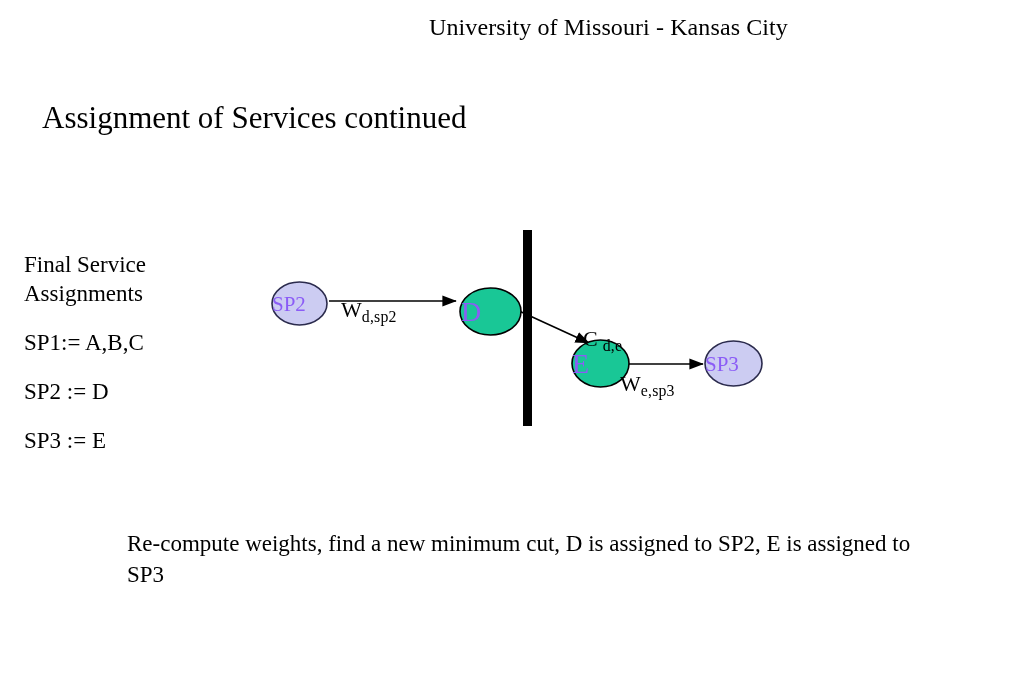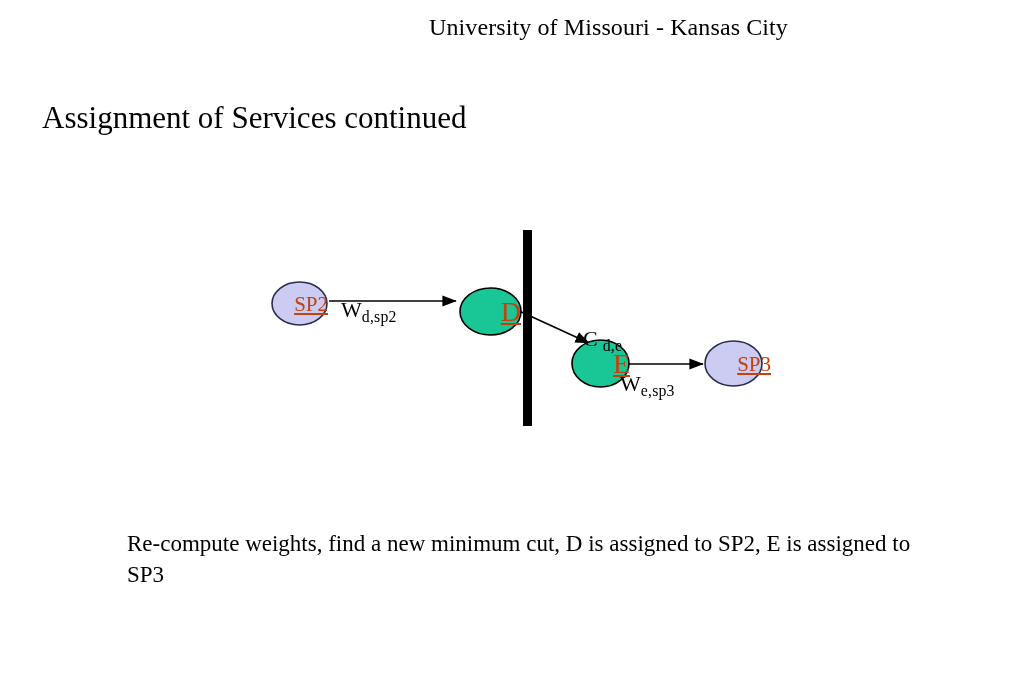--- a/index.html
+++ b/index.html
@@ -67,24 +67,23 @@
     height: 682px;
     pointer-events: none;
   }
   .diagram svg { display: block; }
 
   
   .node-label {
     position: absolute;
     font-size: 21px;
     line-height: 21px;
-    text-align: right;
-    color: #c2410c;
+    text-align: left;
+    color: #8b5cf6;
     white-space: nowrap;
-    text-decoration: underline;
   }
   .node-label.big {
     font-size: 28px;
     line-height: 28px;
   }
 
   
   .edge-label {
     position: absolute;
     font-size: 22px;
@@ -114,20 +113,29 @@
 <body>
 
 <div class="slide">
 
   <div class="header-line">
     <span>University of Missouri - Kansas City</span>
   </div>
 
   <div class="slide-title">Assignment of Services continued</div>
 
+  <div class="left-block">
+    <div class="para">
+      <div>Final Service</div>
+      <div>Assignments</div>
+    </div>
+    <div class="para">SP1:= A,B,C</div>
+    <div class="para">SP2 := D</div>
+    <div class="para">SP3 := E</div>
+  </div>
 
   <div class="diagram">
     <svg width="1023" height="682" viewBox="0 0 1023 682" xmlns="http://www.w3.org/2000/svg">
       <defs>
         <marker id="arrowhead" markerWidth="9" markerHeight="7" refX="8.5" refY="3.5" orient="auto">
           <polygon points="0 0, 9 3.5, 0 7" fill="#000000"></polygon>
         </marker>
       </defs>
 
       <line x1="329" y1="301" x2="456" y2="301" stroke="#000000" stroke-width="1.6" marker-end="url(#arrowhead)"></line>

